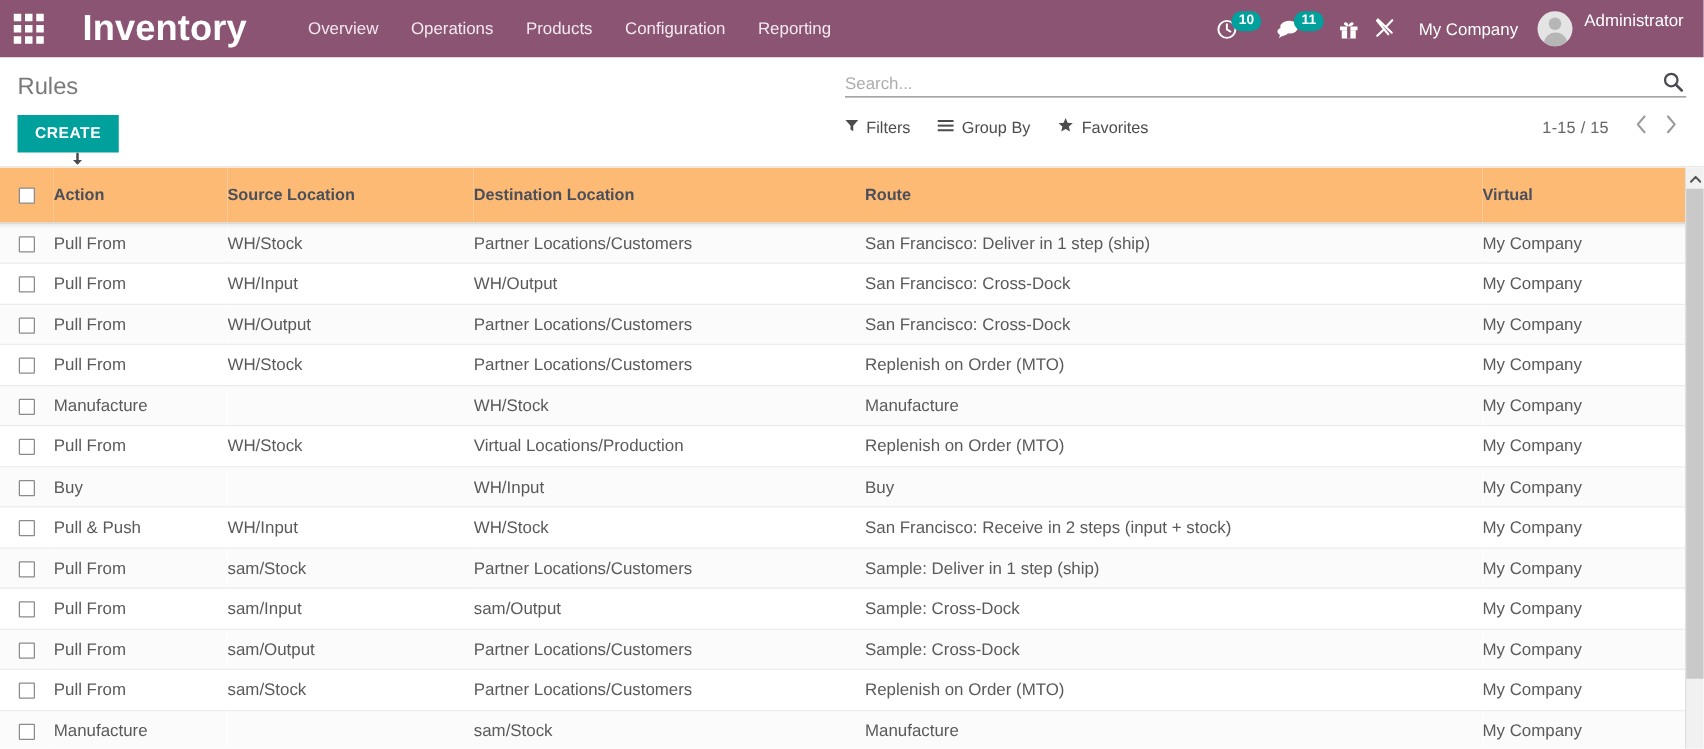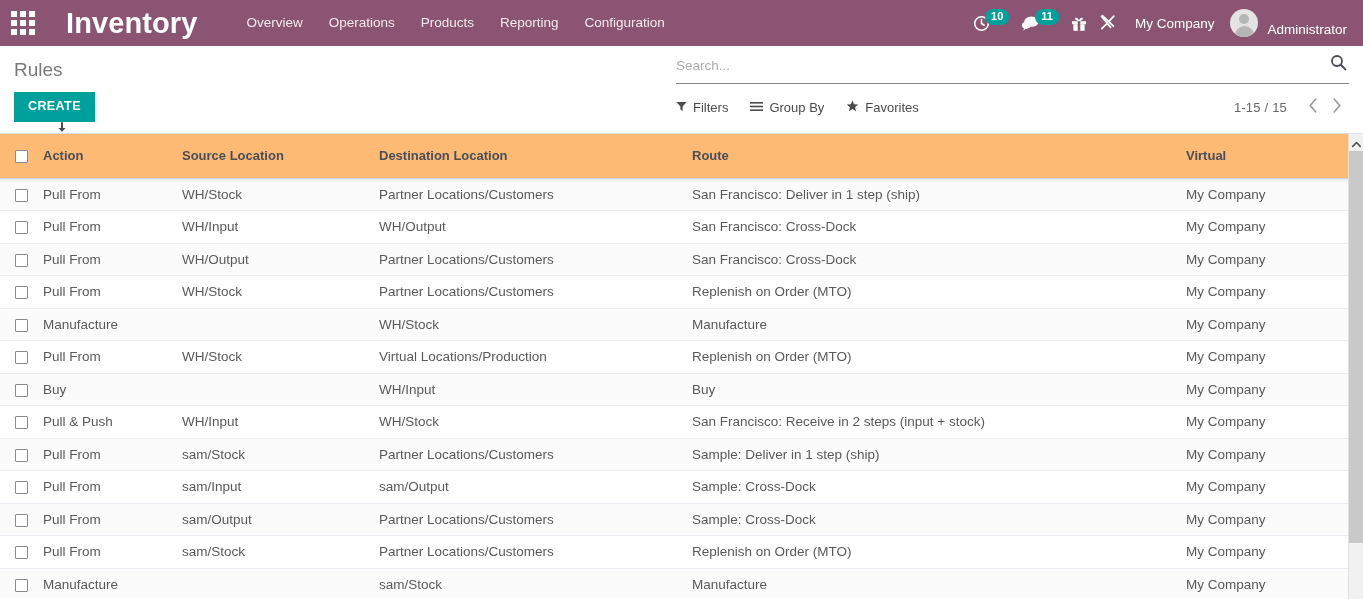--- a/index.html
+++ b/index.html
@@ -83,21 +83,21 @@
     top: -6px;
   }
   .company-name {
     font-size: 13.5px;
     color: #ffffff;
     padding: 0 12px;
     white-space: nowrap;
     cursor: pointer;
   }
   .user-menu {
-    display: flex; align-items: flex-end;
+    display: flex; align-items: flex-start;
     padding: 0 8px 0 4px;
     cursor: pointer;
   }
   .avatar {
     width: 28px; height: 28px;
     border-radius: 50%;
     background: #e4e4e4;
     margin-right: 9px;
     overflow: hidden;
     position: relative;
@@ -163,22 +163,22 @@
   .cp-right {
     position: absolute;
     left: 676px;
     right: 14px;
     top: 0;
   }
   .searchview {
     border-bottom: 1px solid #888888;
     height: 30px;
     display: flex;
-    align-items: flex-start;
-    margin-top: 8px;
+    align-items: flex-end;
+    margin-top: 2px;
     position: relative;
     gap: 32px;
   }
   .search-input {
     border: none;
     outline: none;
     flex: 1;
     font-size: 13.5px;
     color: #4c4c4c;
     background: transparent;
@@ -330,22 +330,22 @@
         <i></i>
         <i></i>
         <i></i>
     </span>
   </div>
   <div class="brand">Inventory</div>
   <div class="menu-items">
     <div class="menu-item">Overview</div>
     <div class="menu-item">Operations</div>
     <div class="menu-item">Products</div>
+    <div class="menu-item">Configuration</div>
     <div class="menu-item">Reporting</div>
-    <div class="menu-item">Configuration</div>
   </div>
 
   <div class="nav-right">
     <div class="nav-sys">
       <span>
         <svg width="17" height="17" viewBox="0 0 16 16">
           <circle cx="8" cy="8" r="6.4" fill="none" stroke="#ffffff" stroke-width="1.5"></circle>
           <path d="M8 4.2 V8 L10.6 9.6" fill="none" stroke="#ffffff" stroke-width="1.5" stroke-linecap="round"></path>
         </svg>
       </span>

